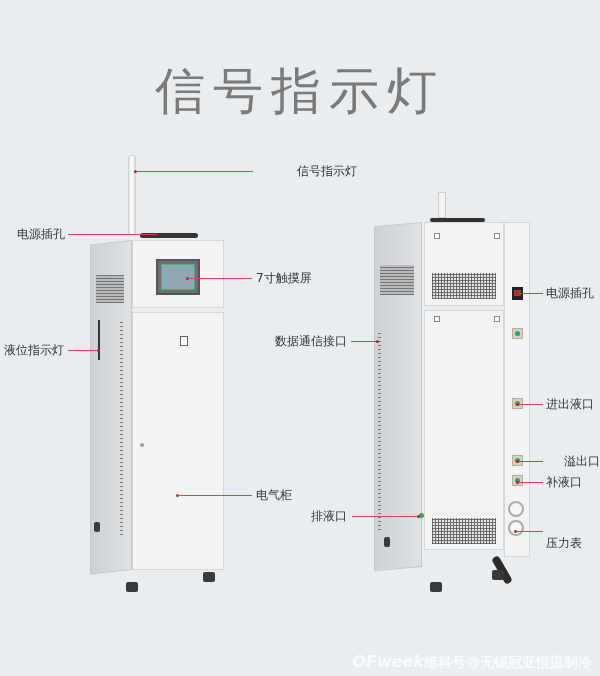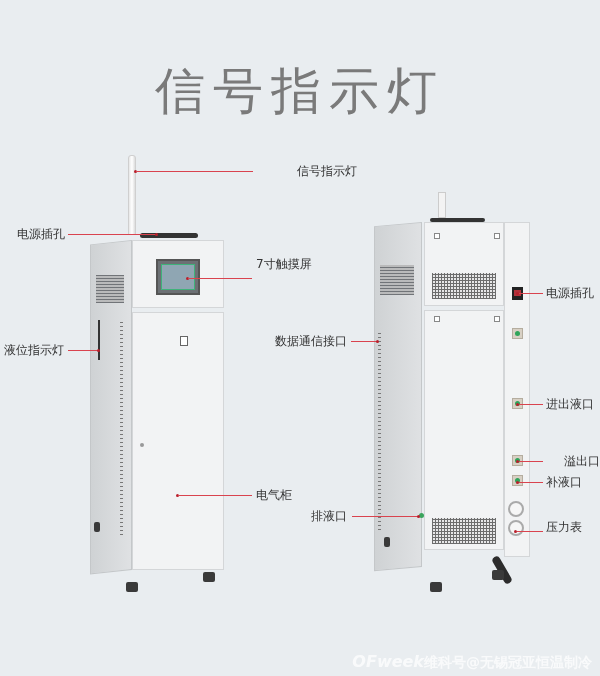--- a/index.html
+++ b/index.html
@@ -68,21 +68,21 @@
 <div class="dot" style="left:134px;top:170px;"></div>
 <div class="line" style="left:136px;top:171px;width:117px;"></div>
 <div class="label" style="left:257px;top:164px;margin-left:40px;">信号指示灯</div>
 
 <div class="label" style="left:17px;top:227px;">电源插孔</div>
 <div class="line" style="left:68px;top:234px;width:88px;"></div>
 <div class="dot" style="left:155px;top:233px;"></div>
 
 <div class="dot" style="left:186px;top:277px;"></div>
 <div class="line" style="left:188px;top:278px;width:64px;"></div>
-<div class="label" style="left:256px;top:257px;">7寸触摸屏</div>
+<div class="label" style="left:256px;top:271px;">7寸触摸屏</div>
 
 <div class="label" style="left:4px;top:343px;">液位指示灯</div>
 <div class="line" style="left:68px;top:350px;width:30px;"></div>
 <div class="dot" style="left:97px;top:349px;"></div>
 
 <div class="dot" style="left:176px;top:494px;"></div>
 <div class="line" style="left:178px;top:495px;width:74px;"></div>
 <div class="label" style="left:256px;top:488px;">电气柜</div>
 
 <div>
@@ -135,17 +135,17 @@
 <div class="dot" style="left:516px;top:481px;"></div>
 <div class="line" style="left:519px;top:482px;width:24px;"></div>
 <div class="label" style="left:546px;top:475px;">补液口</div>
 
 <div class="label" style="left:311px;top:509px;">排液口</div>
 <div class="line" style="left:352px;top:516px;width:66px;"></div>
 <div class="dot" style="left:417px;top:515px;"></div>
 
 <div class="dot" style="left:514px;top:530px;"></div>
 <div class="line" style="left:517px;top:531px;width:26px;"></div>
-<div class="label" style="left:546px;top:520px;">压力表</div>
+<div class="label" style="left:546px;top:536px;">压力表</div>
 
 <div class="watermark">
   <span class="brand">OFweek</span><span>维科号@无锡冠亚恒温制冷</span>
 </div>
 
 </body></html>

